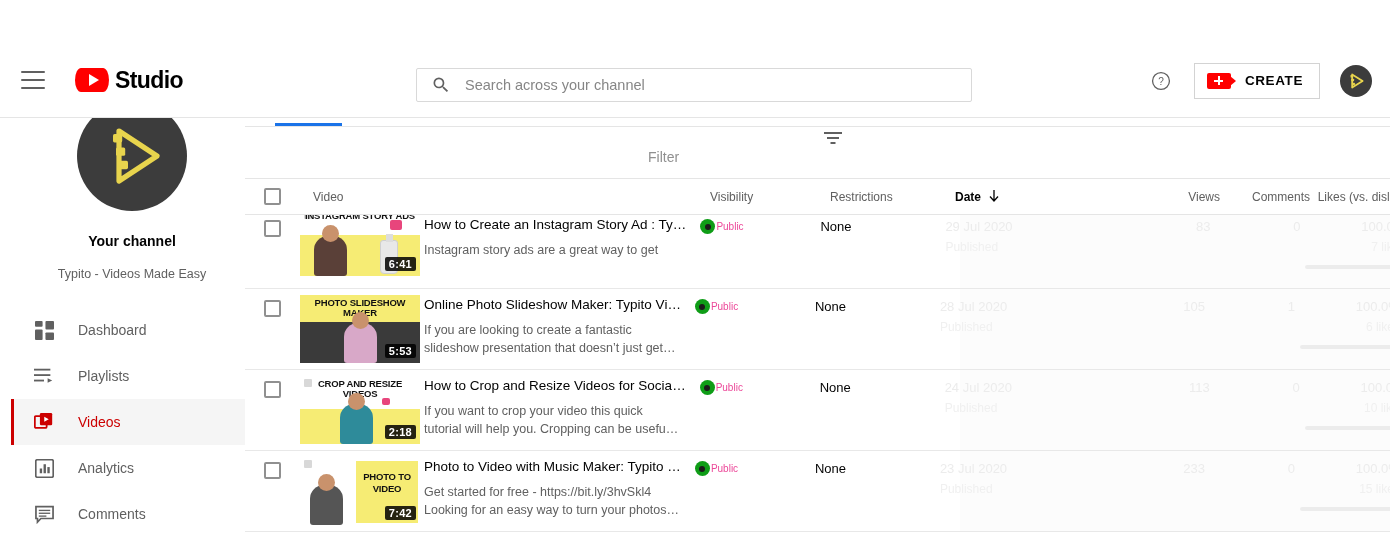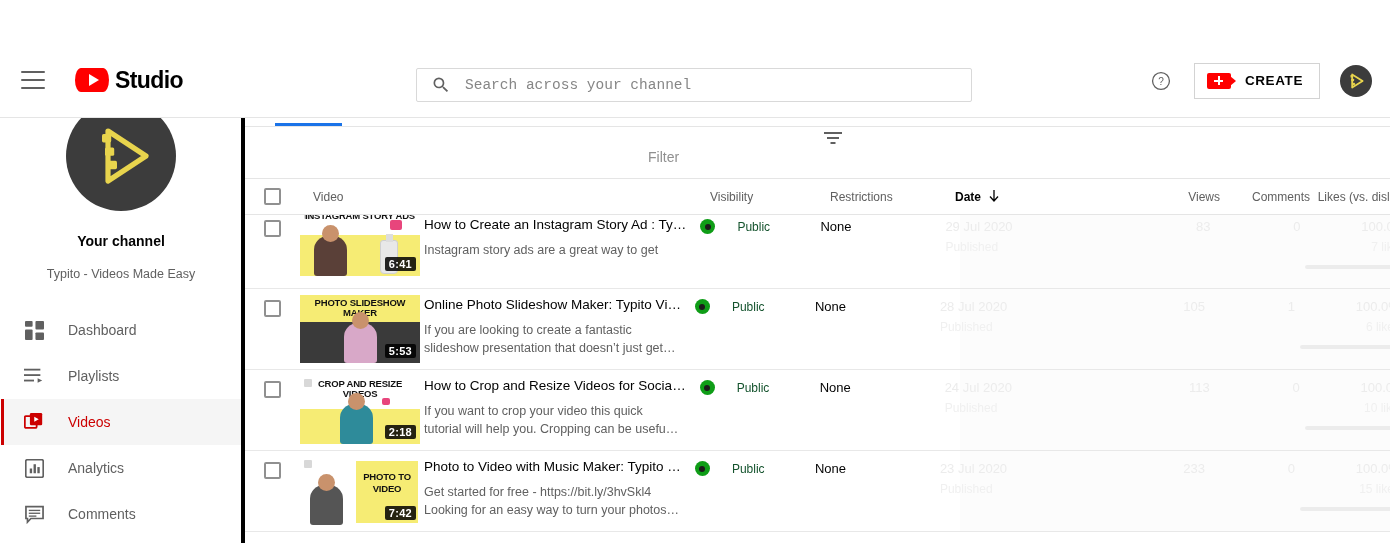--- a/index.html
+++ b/index.html
@@ -52,21 +52,21 @@
   .searchwrap {
     position: absolute; left: 416px; top: 25px;
     width: 556px; height: 34px;
     border: 1px solid #d9d9d9; border-radius: 2px;
     display: flex; align-items: center; background: #fff;
   }
   .search-icon { margin-left: 14px; display:flex; }
   .search-input {
     border: none; outline: none; flex: 1;
     margin-left: 14px; font-size: 14.5px;
-    font-family: Liberation Mono, monospace;
+    font-family: Liberation Sans, sans-serif;
     color: #202124; background: transparent;
   }
   .search-input::placeholder { color: #868686; }
 
   .topright { position: absolute; right: 18px; top: 0; height: 75px; display: flex; align-items: center; }
   .help-btn { width: 34px; height: 34px; display:flex; align-items:center; justify-content:center; cursor:pointer; }
   .create-btn {
     margin-left: 16px;
     height: 36px; padding: 0 16px 0 12px;
     border: 1px solid #d3d3d3; background: #fff;
@@ -95,23 +95,23 @@
     letter-spacing: 0.6px; color: #030303;
   }
   .avatar-top {
     margin-left: 20px; width: 32px; height: 32px; border-radius: 50%;
     background: #3c3c3c; display: flex; align-items: center; justify-content: center;
     cursor: pointer; overflow: hidden;
   }
 
   
   .sidebar {
-    position: absolute; top: 75px; left: 1px;
+    position: absolute; top: 75px; left: 11px;
     width: 245px; height: 468px;
-    background: #fff; border-right: 5px solid #000000;
+    background: #fff; border-right: 3px solid #000000;
     overflow: hidden;
   }
   .channel-block { padding-top: 26px; text-align: center; }
   .avatar-big {
     width: 110px; height: 110px; border-radius: 50%;
     background: #3c3c3c; margin: 0 auto;
     display: flex; align-items: center; justify-content: center;
   }
   .channel-name {
     margin-top: 22px; font-size: 14px; font-weight: 700; color: #030303;
@@ -261,21 +261,21 @@
 
   .cell { padding-top: 10px; font-size: 13px; color: #030303; }
   .row.clipped .cell { padding-top: 4px; }
   .vis-inner { display: flex; align-items: center; }
   .eye {
     width: 15px; height: 15px; border-radius: 50%;
     background: #0f9d17; display: flex; align-items: center; justify-content: center;
     flex: none;
   }
   .eye::after { content: ""; width: 6px; height: 6px; border-radius: 50%; background: #1b1b1b; }
-  .vis-label { margin-left: 22px; font-size: 12px; color: #14532d; }
+  .vis-label { margin-left: 1px; font-size: 10px; color: #ec4899; }
 
   
   .fadedzone {
     position: absolute; left: 715px; top: 0; width: 430px; height: 100%;
     background: #fcfcfc; pointer-events: none;
   }
   .faded { position: relative; z-index: 2; color: #ececec; }
   .date-main { font-size: 13px; color: #ececec; }
   .date-sub { font-size: 12px; color: #f0f0f0; margin-top: 6px; }
   .num { font-size: 13px; color: #ececec; }

